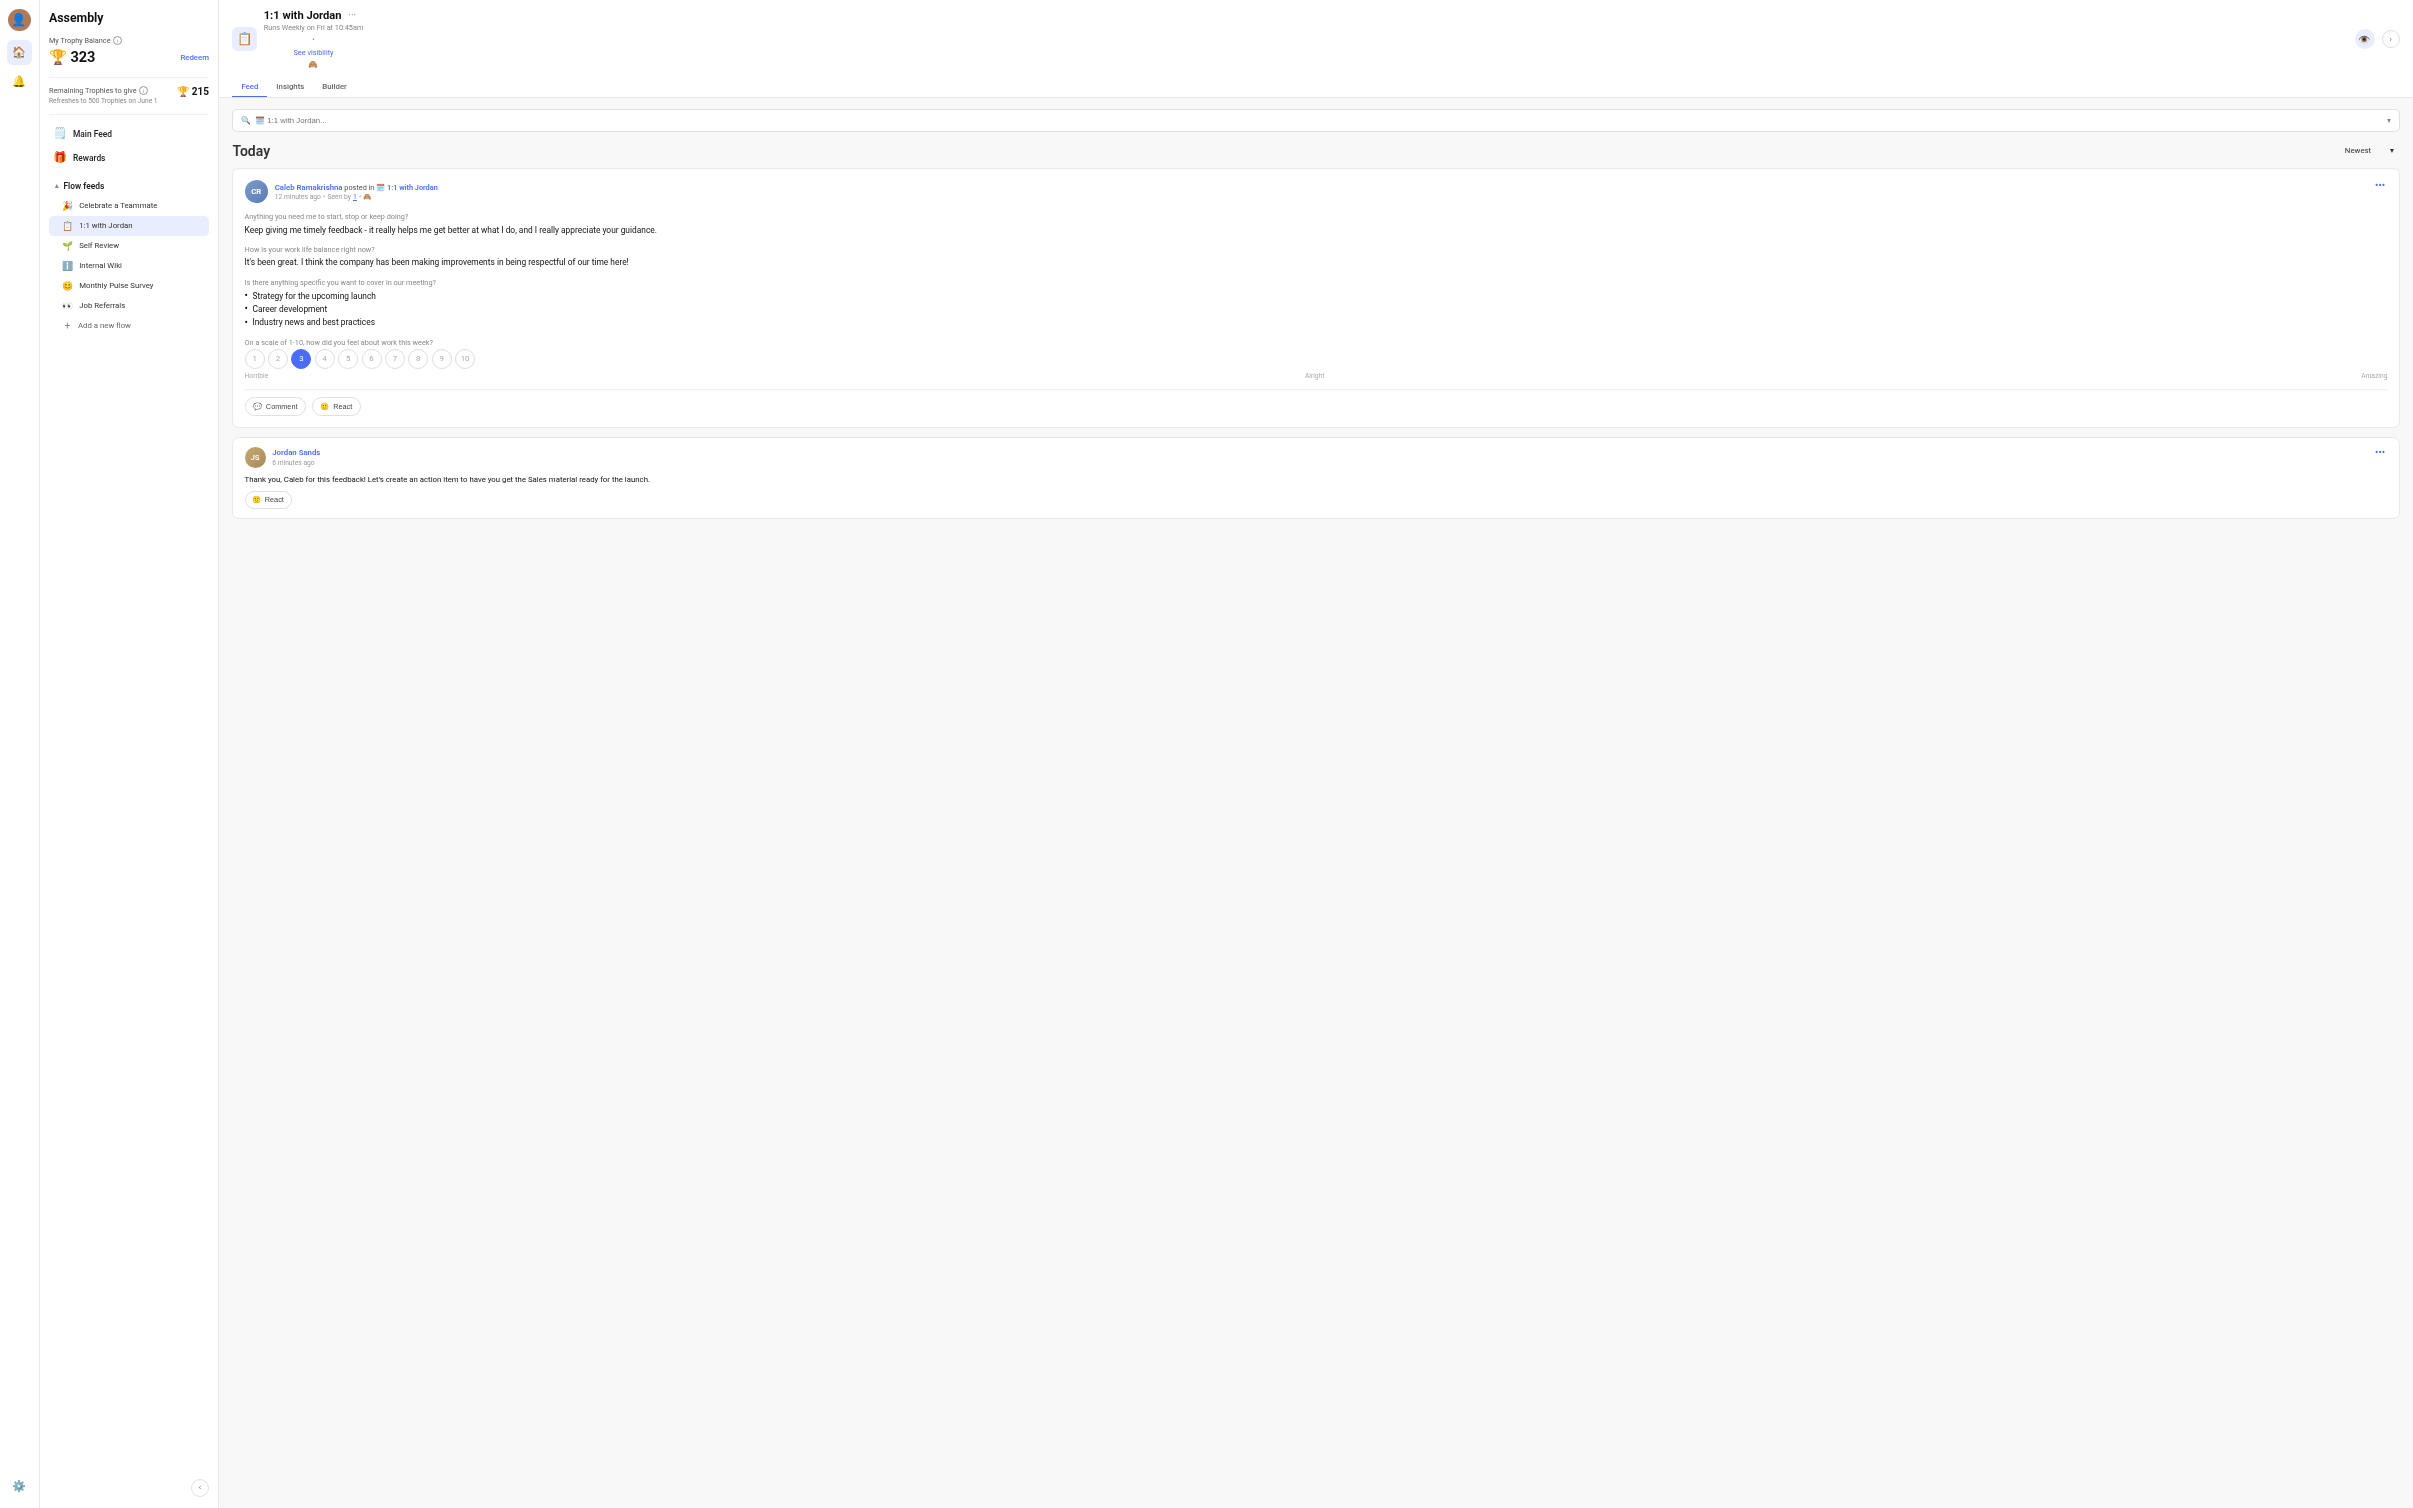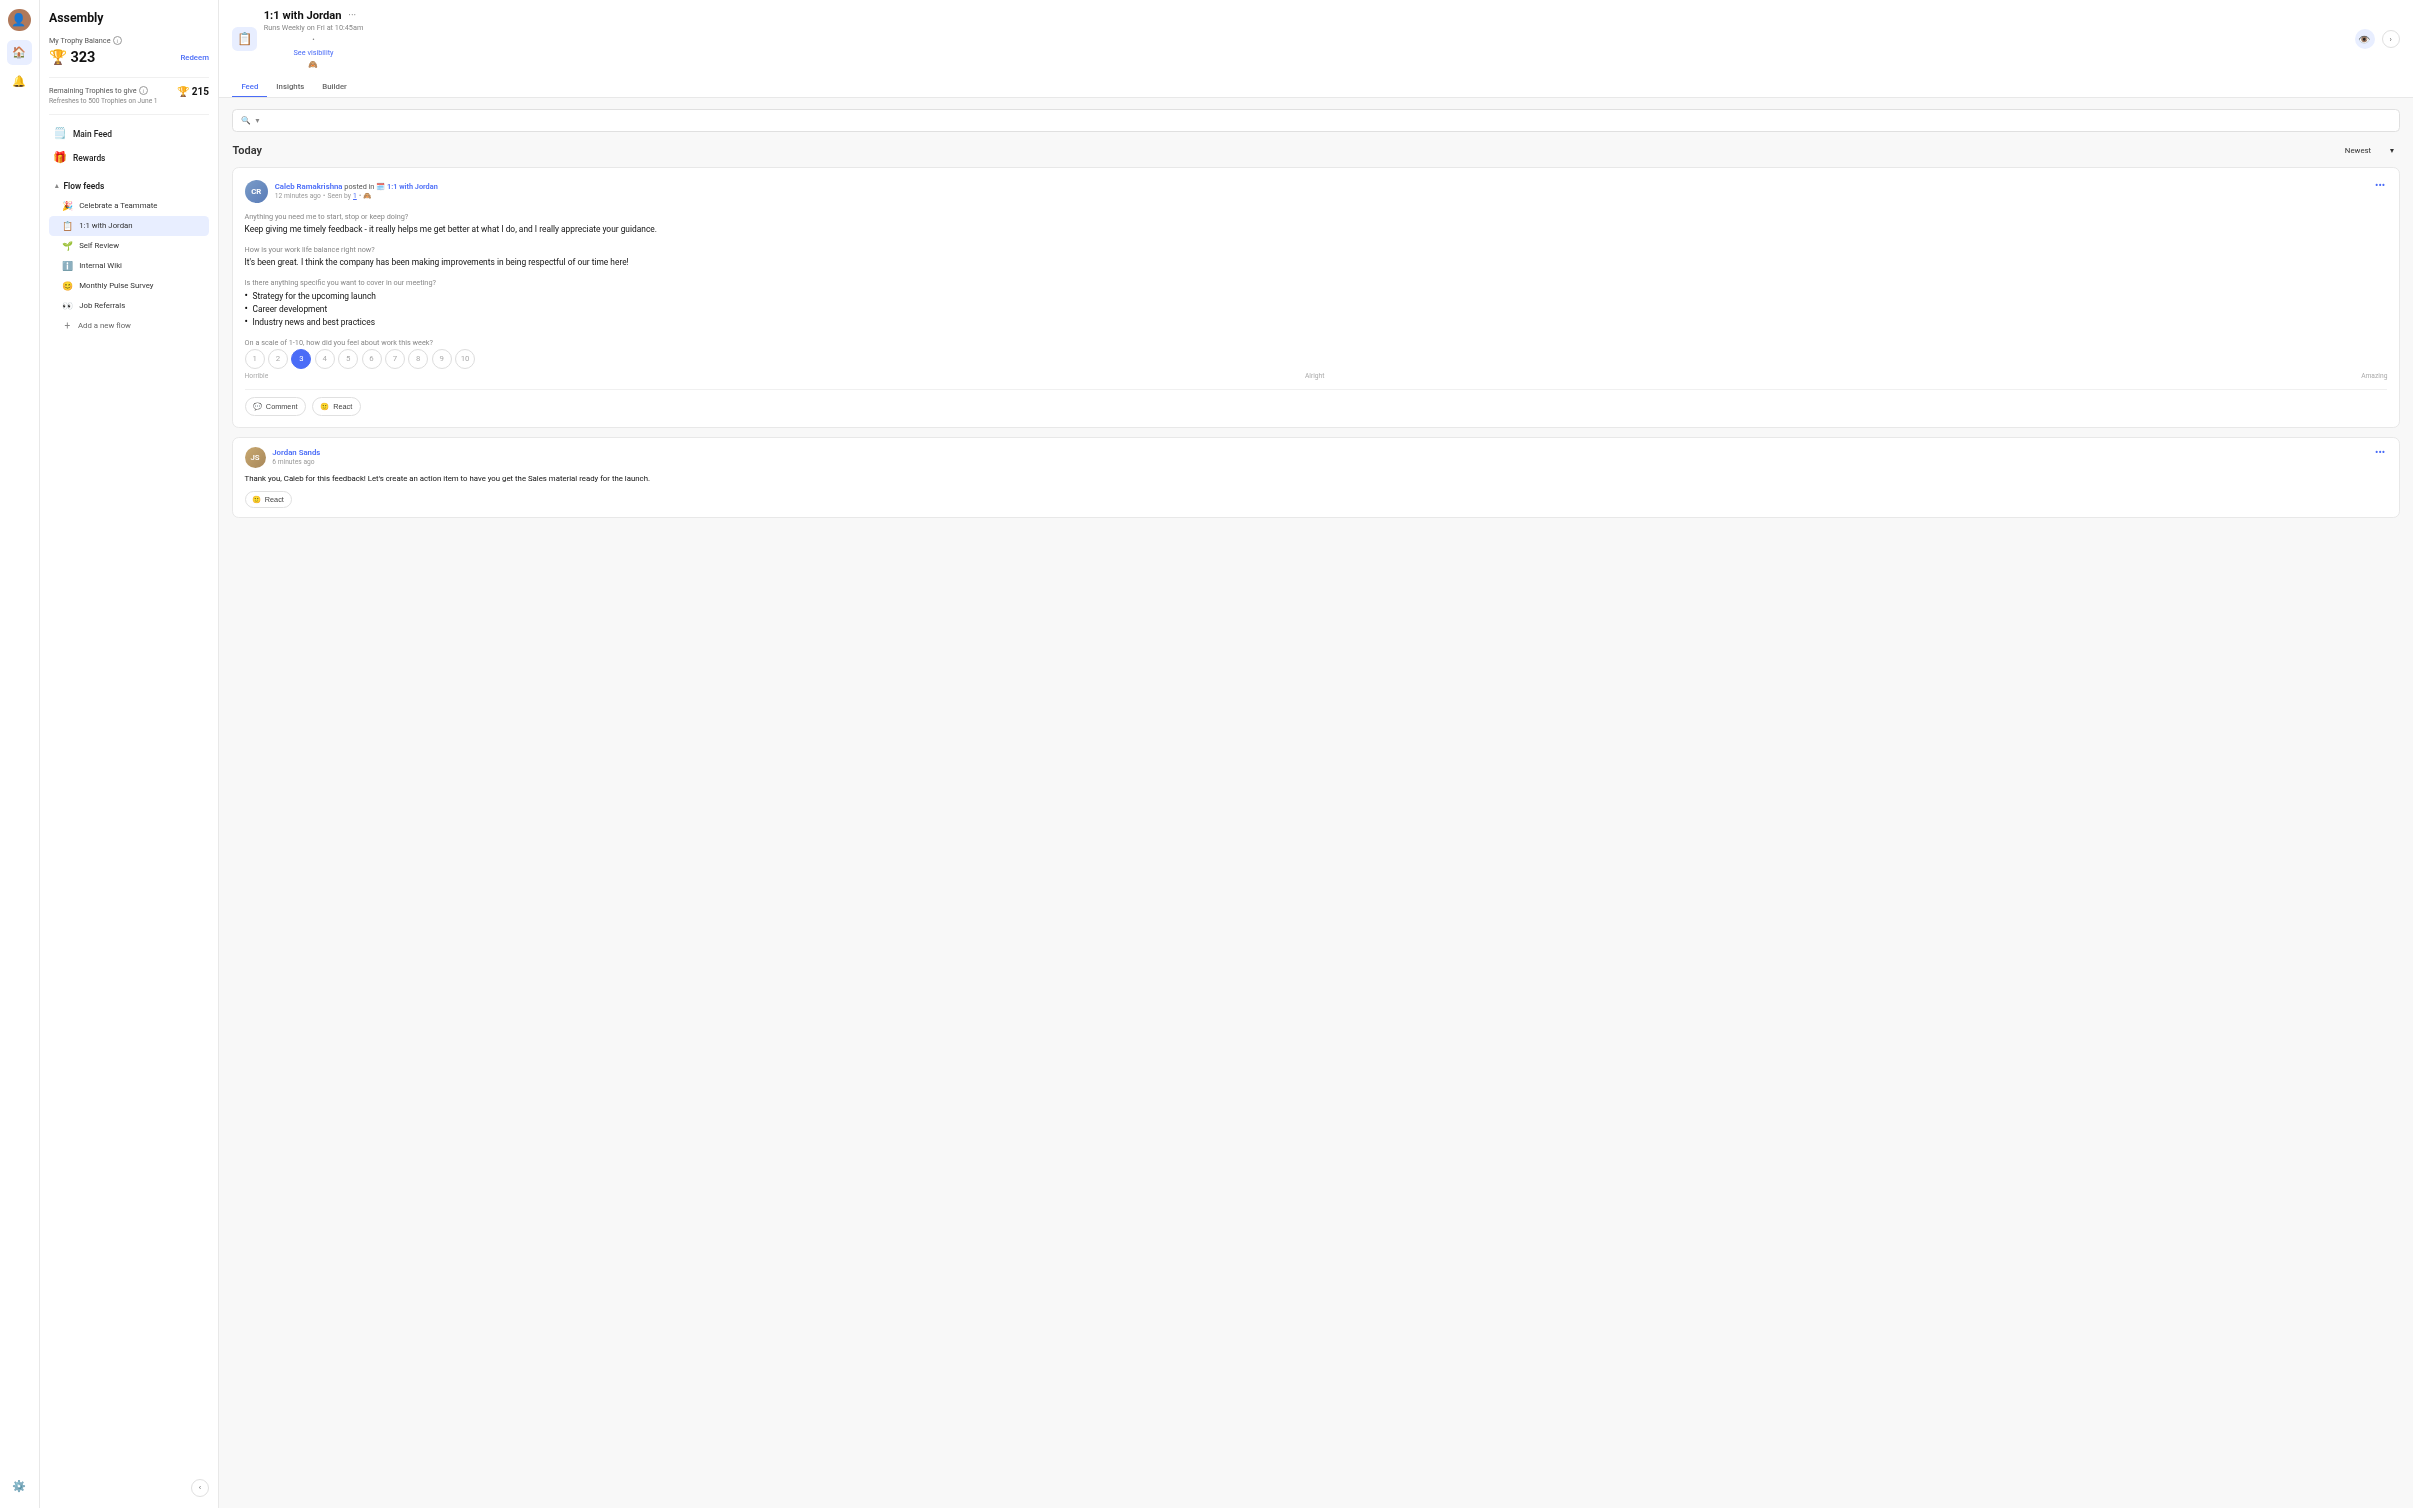--- a/index.html
+++ b/index.html
@@ -356,21 +356,21 @@
       font-size: 7.8px;
       cursor: pointer;
     }
     .feed-date-row {
       display: flex;
       align-items: center;
       justify-content: space-between;
       margin-bottom: 9px;
     }
     .feed-date {
-      font-size: 11px;
+      font-size: 14px;
       font-weight: 600;
       color: #333;
     }
     .sort-btn {
       display: flex;
       align-items: center;
       gap: 19px;
       font-size: 7.8px;
       color: #333;
       cursor: pointer;
@@ -746,20 +746,21 @@
       <div class="flow-tab active">Feed</div>
       <div class="flow-tab">Insights</div>
       <div class="flow-tab">Builder</div>
     </div>
   </div>
 
   <div class="feed-content">
 
     <div class="search-bar">
       <span style="color:#aaa;">🔍</span>
+      <input type="text" placeholder="🗓️ 1:1 with Jordan..." style="">
       <span class="search-dropdown">▾</span>
     </div>
 
     <div class="feed-date-row">
       <span class="feed-date">Today</span>
       <div class="sort-btn">
         <span>Newest</span>
         <span>▾</span>
       </div>
     </div>

